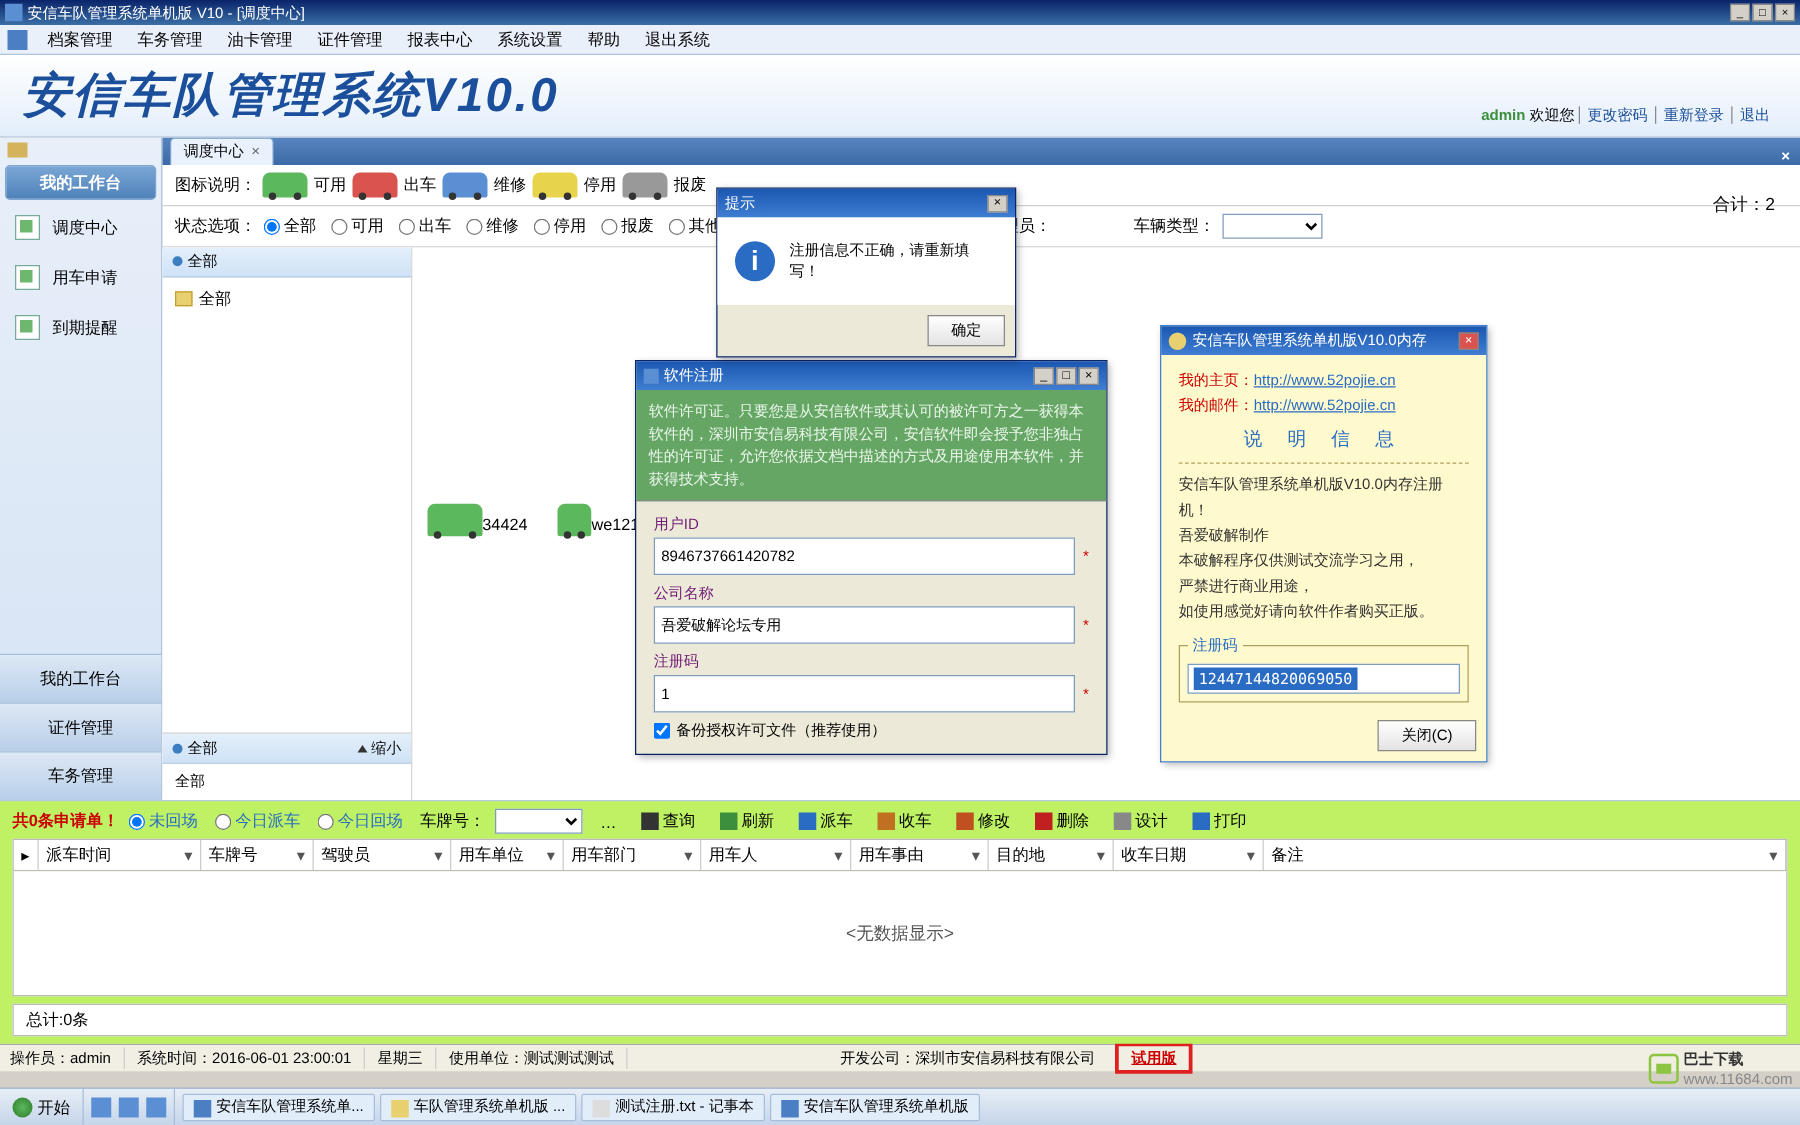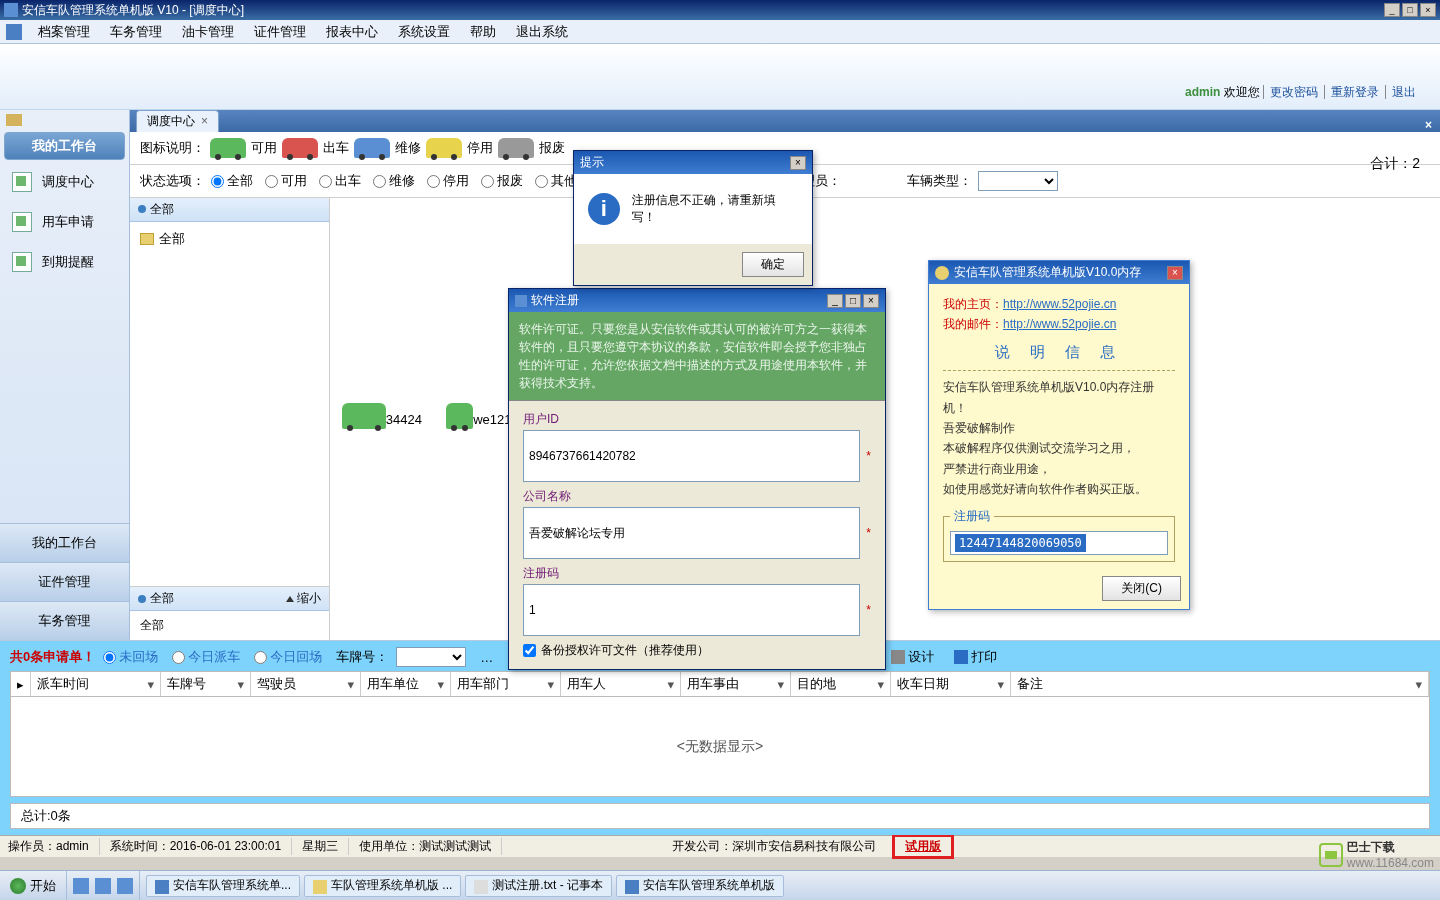--- a/index.html
+++ b/index.html
@@ -50,21 +50,21 @@
 .treenode .fico { width:14px; height:12px; background:#e8d070; border:1px solid #c0a030; margin-right:5px; }
 .treefoot { border-top:1px solid #ccc; }
 .treefootrow { display:flex; align-items:center; padding:3px 8px; font-size:12px; }
 .treefootrow .link { margin-left:auto; cursor:pointer; }
 .treefootrow .link .tri{display:inline-block;width:0;height:0;border-left:4px solid transparent;border-right:4px solid transparent;border-bottom:6px solid #333;margin-right:3px}
 .canvas { flex: 1; padding: 12px; display: flex; align-content: flex-start; gap: 24px; background:#fff; position:relative; }
 .vehicle { display: flex; flex-direction: row; align-items: center; width: 80px; }
 .vehicle .carico { width: 48px; height: 26px; margin-bottom: 6px; }
 .vehicle .lbl { font-size: 13px; }
 .topcount { position:absolute; right:20px; top:155px; font-size:14px; }
-.lowerpanel { background: #7dd3fc; border-top: 1px solid #b6c9de; padding: 6px 10px; position:relative; }
+.lowerpanel { background: #bef264; border-top: 1px solid #b6c9de; padding: 6px 10px; position:relative; }
 .lowerpanel .row1 { display:flex; align-items:center; gap:8px; font-size:13px; padding-bottom:4px; flex-wrap:nowrap; }
 .redtxt { color:#c00; font-weight:bold; }
 .bluetxt { color:#2a6cc3; }
 .tbtn { display:inline-flex; align-items:center; gap:3px; padding:0 6px; cursor:pointer; font-size:13px; }
 .tico { width:14px; height:14px; display:inline-block; }
 .i-search{background:#333}.i-refresh{background:#3c8f3c}.i-plus{background:#2a6cc3}.i-left{background:#c07020}.i-edit{background:#c05020}.i-del{background:#c02020}.i-gear{background:#888}.i-print{background:#2a6cc3}
 .colhdrs { display:flex; background:#fff; border:1px solid #bbb; font-size:13px; }
 .colhdr { padding:3px 6px; border-right:1px solid #ccc; display:flex; align-items:center; white-space:nowrap; }
 .colhdr .dd { margin-left:auto; padding-left:6px; color:#555; }
 .datazone { background:#fff; border:1px solid #bbb; border-top:none; height:100px; display:flex; align-items:center; justify-content:center; color:#555; font-size:14px; }
@@ -96,21 +96,21 @@
 .dlg-alert .info-icon { width:32px; height:32px; background:#2a6cc3; border-radius:50%; color:#fff; font-size:22px; font-weight:bold; text-align:center; line-height:32px; }
 .dlg-alert .btns { padding:8px; text-align:right; }
 .btn { background:linear-gradient(#fff,#e3e3e3); border:1px solid #888; padding:3px 18px; font-size:12px; cursor:pointer; }
 
 .dlg-reg { top:288px; left:508px; width:378px; }
 .dlg-reg .lic { background:#65a665; color:#eaf5ea; padding:8px 10px; font-size:12px; line-height:1.5; border-bottom:1px solid #888; }
 .dlg-reg .frm { padding:10px 14px; }
 .dlg-reg .frow { margin-bottom:6px; }
 .dlg-reg .frow label { display:block; font-size:12px; margin-bottom:2px; color:#701a75; }
 .dlg-reg .frow .irow { display:flex; align-items:center; gap:6px; }
-.dlg-reg .frow input[type=text] { flex:1; border:1px solid #7f9db9; padding:18px 5px; font-size:12px; background:#fff; }
+.dlg-reg .frow input[type=text] { flex:1; border:1px solid #7f9db9; padding:7px 5px; font-size:12px; background:#fff; }
 .dlg-reg .req { color:#c00; }
 .dlg-reg .chkrow{display:flex;align-items:center;gap:5px;font-size:12px;margin-top:6px}
 .dlg-reg .btns2 { padding:10px; display:flex; justify-content:center; gap:8px; }
 .navbtn{background:linear-gradient(#fff,#e3e3e3);border:1px solid #888;padding:4px 10px;font-size:12px;display:inline-flex;align-items:center;gap:5px;cursor:pointer}
 .navbtn.primary{background:linear-gradient(#ffe9a8,#f0ce6f)}
 .arr{display:inline-block;width:0;height:0;border-top:5px solid transparent;border-bottom:5px solid transparent}
 .arr.l{border-right:7px solid #2a6cc3}.arr.r{border-left:7px solid #2a6cc3}
 .door{display:inline-block;width:10px;height:12px;border:1px solid #2a6cc3;position:relative}
 .door::after{content:'';position:absolute;right:-4px;top:3px;width:0;height:0;border-top:3px solid transparent;border-bottom:3px solid transparent;border-left:5px solid #2a6cc3}
 
@@ -147,20 +147,21 @@
   <span class="menuitem">车务管理</span>
   <span class="menuitem">油卡管理</span>
   <span class="menuitem">证件管理</span>
   <span class="menuitem">报表中心</span>
   <span class="menuitem">系统设置</span>
   <span class="menuitem">帮助</span>
   <span class="menuitem">退出系统</span>
 </div>
 
 <div class="banner">
+  <span class="logo">安信车队管理系统V10.0</span>
   <span class="right">
     <span class="adm">admin</span>
     <span>欢迎您</span>
     <a>更改密码</a><a>重新登录</a><a>退出</a>
   </span>
 </div>
 
 <div class="body">
   <div class="sidebar">
     <div class="hdr">
@@ -427,21 +428,21 @@
 
 <div class="dialog dlg-reg">
   <div class="dtitle">
       <span class="icon" style="width:12px;height:12px;background:#5b8fd4;margin-right:4px"></span>
       <span>软件注册</span>
       <span class="spacer"></span>
       <span class="dbtn">_</span>
       <span class="dbtn">□</span>
       <span class="dbtn">×</span>
     </div>
-  <div class="lic">软件许可证。只要您是从安信软件或其认可的被许可方之一获得本软件的，且只要您遵守本协议的条款，安信软件即会授予您非独占性的许可证，允许您依据文档中描述的方式及用途使用本软件，并获得技术支持。</div>
+  <div class="lic">软件许可证。只要您是从安信软件或其认可的被许可方之一获得本软件的，深圳市安信易科技有限公司，安信软件即会授予您非独占性的许可证，允许您依据文档中描述的方式及用途使用本软件，并获得技术支持。</div>
   <div class="frm">
     <div class="frow">
         <label>用户ID</label>
         <div class="irow">
           <input type="text" value="8946737661420782" style="">
           <span class="req">*</span>
         </div>
       </div>
     <div class="frow">
         <label>公司名称</label>

